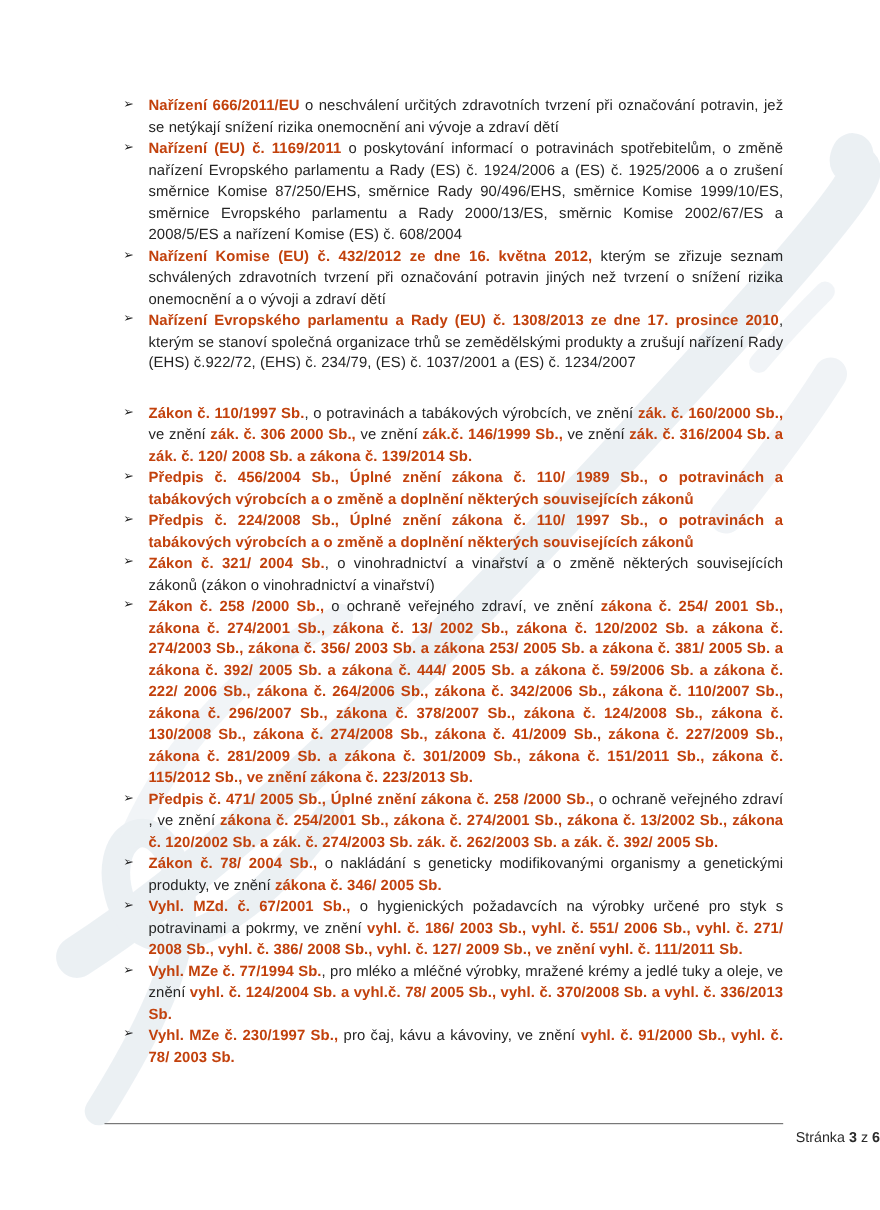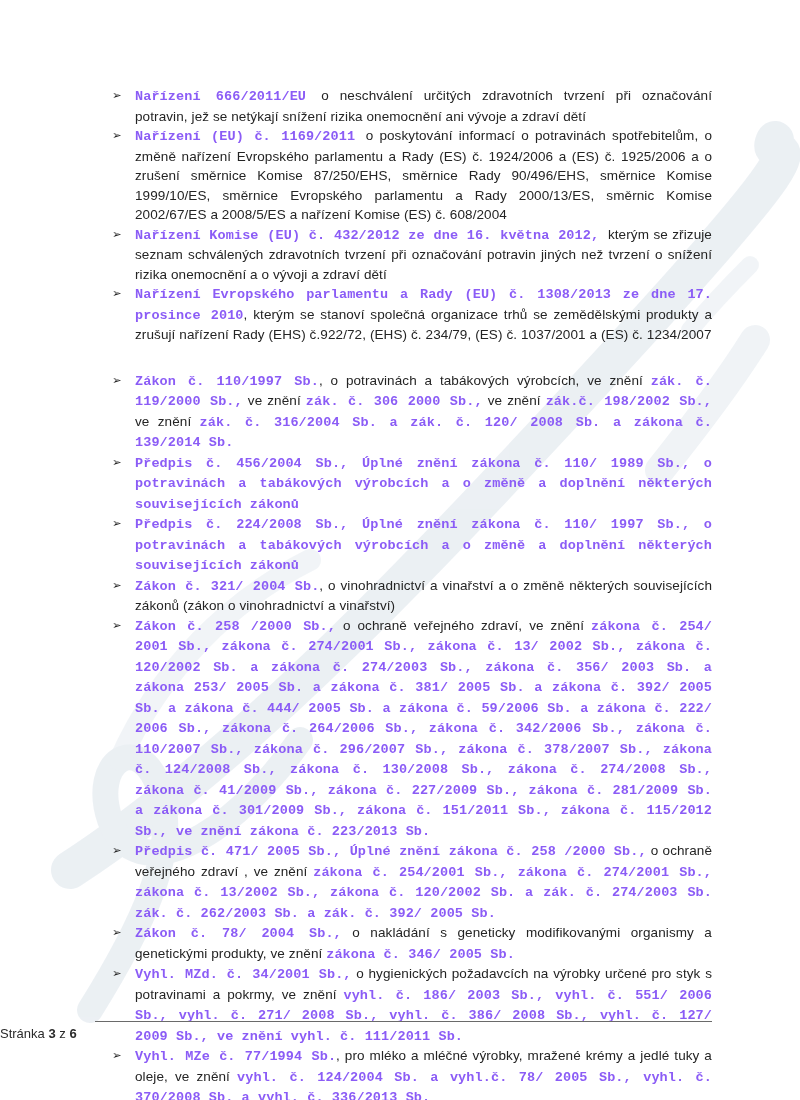--- a/index.html
+++ b/index.html
@@ -42,34 +42,34 @@
     line-height: 19.5px;
     color: #242424;
   }
   .bullet-text {
     flex: 1;
     font-size: 13.5px;
     line-height: 19.5px;
     text-align: justify;
     letter-spacing: 0.1px;
   }
-  .bullet-text b { font-weight: bold; color: #8b5cf6; font-family: Liberation Mono, monospace; }
+  .bullet-text b { font-weight: bold; color: #c2410c; }
   .footer-rule {
     position: absolute;
     left: 95px;
     width: 617px;
     top: 1021px;
     border-top: 1.5px solid #6a6a6a;
   }
   .footer-text {
     position: absolute;
     top: 1026px;
     left: 0;
     width: 100%;
-    text-align: left;
+    text-align: right;
     font-size: 13px;
     color: #2a2a2a;
   }
   .footer-text b { font-weight: bold; }
 </style>
 </head>
 <body>
 
 <div class="page">
 
@@ -96,21 +96,21 @@
         <li>
           <span class="bullet-arrow">➢</span>
           <div class="bullet-text"><b>Nařízení Komise (EU) č. 432/2012  ze dne 16. května 2012, </b><span>kterým se zřizuje seznam schválených zdravotních tvrzení při označování potravin jiných než tvrzení o snížení rizika onemocnění a o vývoji a zdraví dětí</span></div>
         </li>
         <li>
           <span class="bullet-arrow">➢</span>
           <div class="bullet-text"><b>Nařízení Evropského parlamentu a Rady (EU) č. 1308/2013 ze dne 17. prosince 2010</b><span>, kterým se stanoví společná organizace trhů se zemědělskými produkty a zrušují nařízení Rady (EHS) č.922/72, (EHS) č. 234/79, (ES) č. 1037/2001 a (ES) č. 1234/2007</span></div>
         </li>
         <li class="gap-before">
           <span class="bullet-arrow">➢</span>
-          <div class="bullet-text"><b>Zákon č. 110/1997 Sb.</b><span>, o potravinách a tabákových výrobcích, ve znění </span><b>zák. č. 119/2000 Sb.,</b><span> ve znění </span><b>zák. č. 306 2000 Sb.,</b><span> ve znění </span><b>zák.č. 198/2002 Sb.,</b><span> ve znění </span><b>zák. č. 316/2004 Sb. a zák. č. 120/ 2008 Sb. a zákona č. 139/2014 Sb.</b></div>
+          <div class="bullet-text"><b>Zákon č. 110/1997 Sb.</b><span>, o potravinách a tabákových výrobcích, ve znění </span><b>zák. č. 160/2000 Sb.,</b><span> ve znění </span><b>zák. č. 306 2000 Sb.,</b><span> ve znění </span><b>zák.č. 146/1999 Sb.,</b><span> ve znění </span><b>zák. č. 316/2004 Sb. a zák. č. 120/ 2008 Sb. a zákona č. 139/2014 Sb.</b></div>
         </li>
         <li>
           <span class="bullet-arrow">➢</span>
           <div class="bullet-text"><b>Předpis č. 456/2004 Sb., Úplné znění zákona č. 110/ 1989 Sb., o potravinách a tabákových výrobcích a o změně a doplnění některých souvisejících zákonů</b></div>
         </li>
         <li>
           <span class="bullet-arrow">➢</span>
           <div class="bullet-text"><b>Předpis č. 224/2008 Sb., Úplné znění zákona č. 110/ 1997 Sb., o potravinách a tabákových výrobcích a o změně a doplnění některých souvisejících zákonů</b></div>
         </li>
         <li>
@@ -124,21 +124,21 @@
         <li>
           <span class="bullet-arrow">➢</span>
           <div class="bullet-text"><b>Předpis č. 471/ 2005 Sb., Úplné znění zákona č. 258 /2000 Sb.,</b><span> o ochraně veřejného zdraví , ve znění </span><b>zákona č. 254/2001 Sb., zákona č. 274/2001 Sb., zákona č. 13/2002 Sb., zákona č. 120/2002 Sb. a zák. č. 274/2003 Sb.  zák. č. 262/2003 Sb. a zák. č. 392/ 2005 Sb.</b></div>
         </li>
         <li>
           <span class="bullet-arrow">➢</span>
           <div class="bullet-text"><b>Zákon č. 78/ 2004 Sb.,</b><span> o nakládání s geneticky modifikovanými organismy a genetickými produkty, ve znění </span><b>zákona č. 346/ 2005 Sb.</b></div>
         </li>
         <li>
           <span class="bullet-arrow">➢</span>
-          <div class="bullet-text"><b>Vyhl. MZd. č. 34/2001 Sb.,</b><span> o hygienických požadavcích na výrobky určené pro styk s potravinami a pokrmy, ve znění </span><b>vyhl. č. 186/ 2003 Sb., vyhl. č. 551/ 2006 Sb., vyhl. č. 271/ 2008 Sb., vyhl. č. 386/ 2008 Sb., vyhl. č. 127/ 2009 Sb., ve znění vyhl. č. 111/2011 Sb.</b></div>
+          <div class="bullet-text"><b>Vyhl. MZd. č. 67/2001 Sb.,</b><span> o hygienických požadavcích na výrobky určené pro styk s potravinami a pokrmy, ve znění </span><b>vyhl. č. 186/ 2003 Sb., vyhl. č. 551/ 2006 Sb., vyhl. č. 271/ 2008 Sb., vyhl. č. 386/ 2008 Sb., vyhl. č. 127/ 2009 Sb., ve znění vyhl. č. 111/2011 Sb.</b></div>
         </li>
         <li>
           <span class="bullet-arrow">➢</span>
           <div class="bullet-text"><b>Vyhl. MZe č. 77/1994 Sb.</b><span>, pro mléko a mléčné výrobky, mražené krémy a jedlé tuky a oleje, ve znění </span><b>vyhl. č. 124/2004 Sb. a vyhl.č. 78/ 2005 Sb., vyhl. č. 370/2008 Sb. a vyhl. č. 336/2013 Sb.</b></div>
         </li>
         <li>
           <span class="bullet-arrow">➢</span>
           <div class="bullet-text"><b>Vyhl. MZe č. 230/1997 Sb.,</b><span> pro čaj, kávu a kávoviny, ve znění </span><b>vyhl. č. 91/2000 Sb., vyhl. č. 78/ 2003 Sb.</b></div>
         </li>
       </ul>

